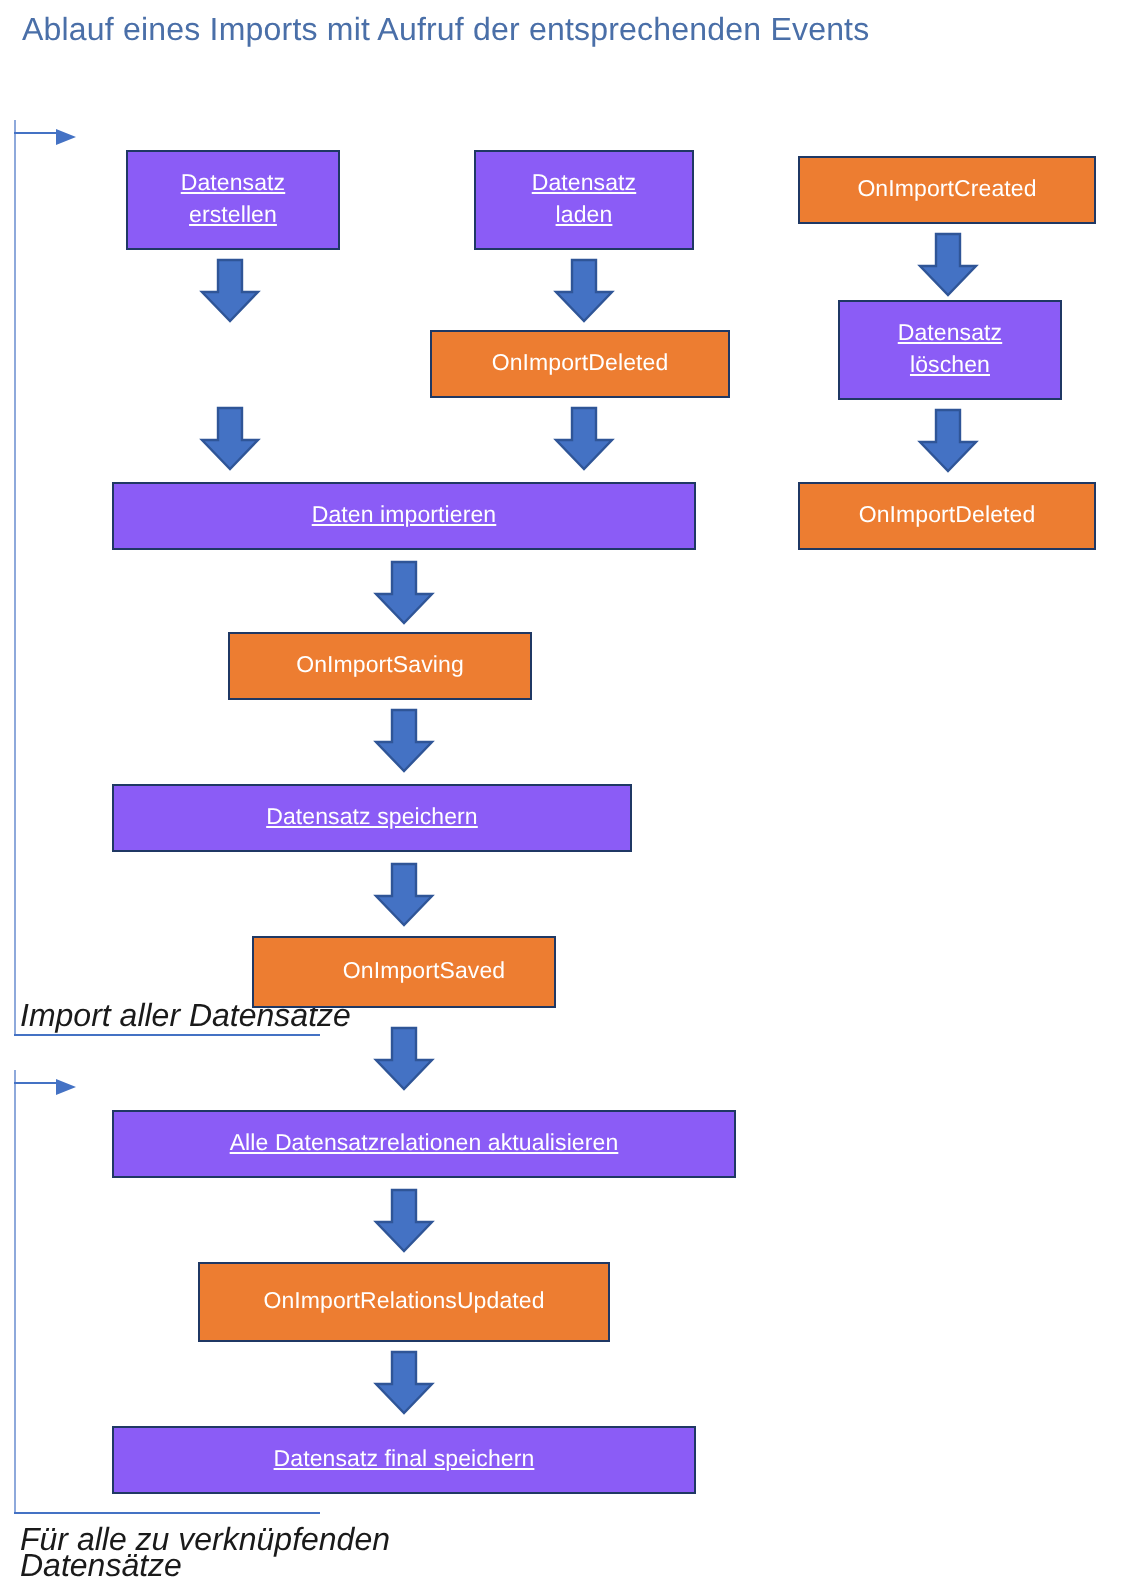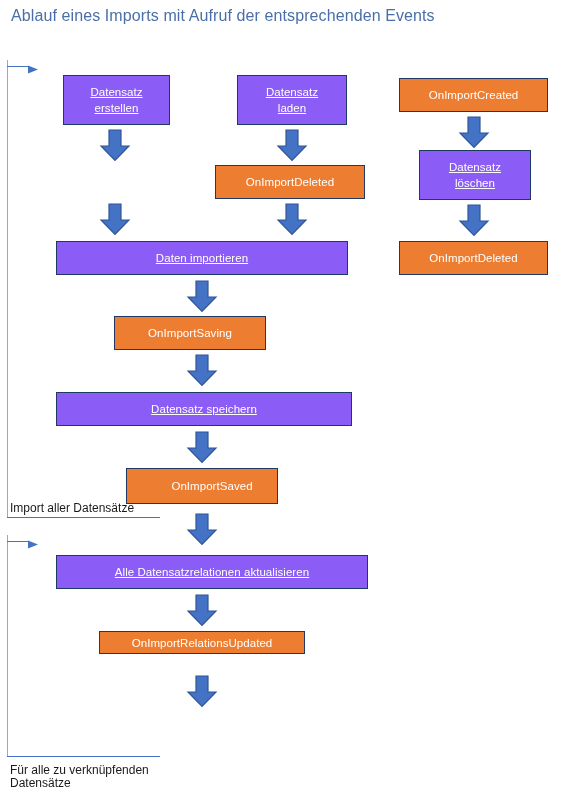--- a/index.html
+++ b/index.html
@@ -72,24 +72,25 @@
   .bracket .arrowhead {
     position: absolute;
   }
   .bracket .hline-bottom {
     position: absolute;
     height: 1px;
     background: #4472c4;
   }
   .bracket-label {
     position: absolute;
-    font-size: 12px;
+    font-size: 16px;
     color: #1a1a1a;
     line-height: 13px;
     white-space: pre-line;
+    font-style: italic;
   }
 </style>
 </head>
 <body>
 
 <div id="canvas">
 
   <div class="title">Ablauf eines Imports mit Aufruf der entsprechenden Events</div>
 
   <div class="bracket" style="left:7px; top:60px; width:175px; height:458px;">
@@ -194,21 +195,21 @@
   <div class="node orange" style="left:114px; top:316px; width:152px; height:34px;">
     <span class="lbl">OnImportSaving</span>
   </div>
 
   <div class="arrow" style="left:186px; top:354px;">
     <svg width="32" height="33" viewBox="0 0 32 33">
       <path d="M10,1 L22,1 L22,17 L30,17 L16,31.5 L2,17 L10,17 Z" fill="#4472c4" stroke="#2f5597" stroke-width="1.2" stroke-linejoin="miter"></path>
     </svg>
   </div>
 
-  <div class="node blue" style="left:56px; top:392px; width:296px; height:34px;">
+  <div class="node blue" style="left:56px; top:392px; width:260px; height:34px;">
     <span class="lbl">Datensatz speichern</span>
   </div>
 
   <div class="arrow" style="left:186px; top:431px;">
     <svg width="32" height="33" viewBox="0 0 32 33">
       <path d="M10,1 L22,1 L22,17 L30,17 L16,31.5 L2,17 L10,17 Z" fill="#4472c4" stroke="#2f5597" stroke-width="1.2" stroke-linejoin="miter"></path>
     </svg>
   </div>
 
   <div class="node orange" style="left:126px; top:468px; width:152px; height:36px;padding-left:20px;">
@@ -224,24 +225,27 @@
   <div class="node blue" style="left:56px; top:555px; width:312px; height:34px;">
     <span class="lbl">Alle Datensatzrelationen aktualisieren</span>
   </div>
 
   <div class="arrow" style="left:186px; top:594px;">
     <svg width="32" height="33" viewBox="0 0 32 33">
       <path d="M10,1 L22,1 L22,17 L30,17 L16,31.5 L2,17 L10,17 Z" fill="#4472c4" stroke="#2f5597" stroke-width="1.2" stroke-linejoin="miter"></path>
     </svg>
   </div>
 
-  <div class="node orange" style="left:99px; top:631px; width:206px; height:23px;justify-content:center;">
+  <div class="node orange" style="left:99px; top:631px; width:206px; height:40px;justify-content:center;">
     <span class="lbl">OnImportRelationsUpdated</span>
   </div>
 
   <div class="arrow" style="left:186px; top:675px;">
     <svg width="32" height="33" viewBox="0 0 32 33">
       <path d="M10,1 L22,1 L22,17 L30,17 L16,31.5 L2,17 L10,17 Z" fill="#4472c4" stroke="#2f5597" stroke-width="1.2" stroke-linejoin="miter"></path>
     </svg>
   </div>
 
+  <div class="node blue" style="left:56px; top:713px; width:292px; height:34px;">
+    <span class="lbl">Datensatz final speichern</span>
+  </div>
 
 </div>
 
 </body></html>

